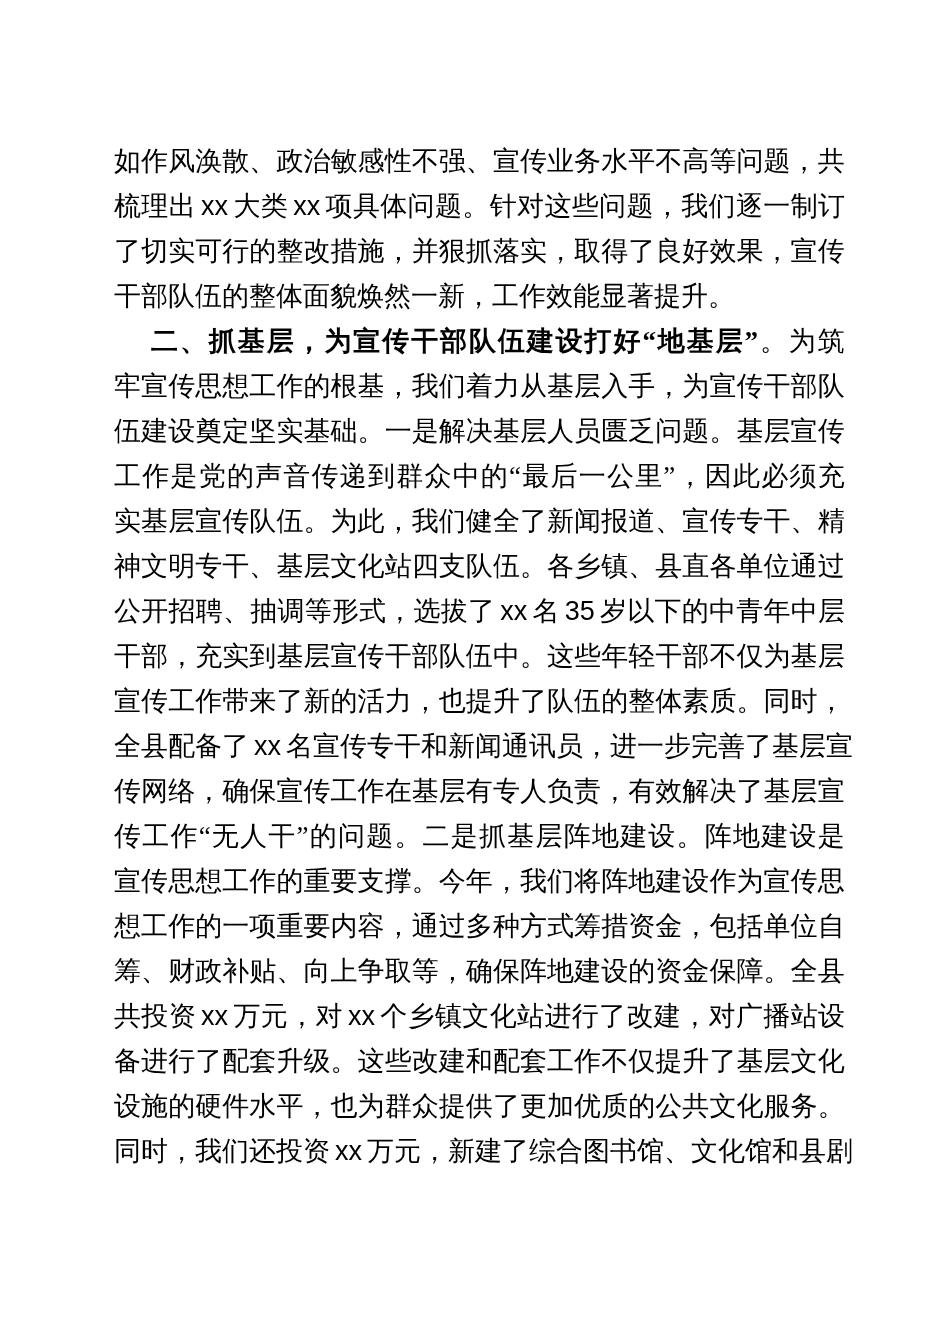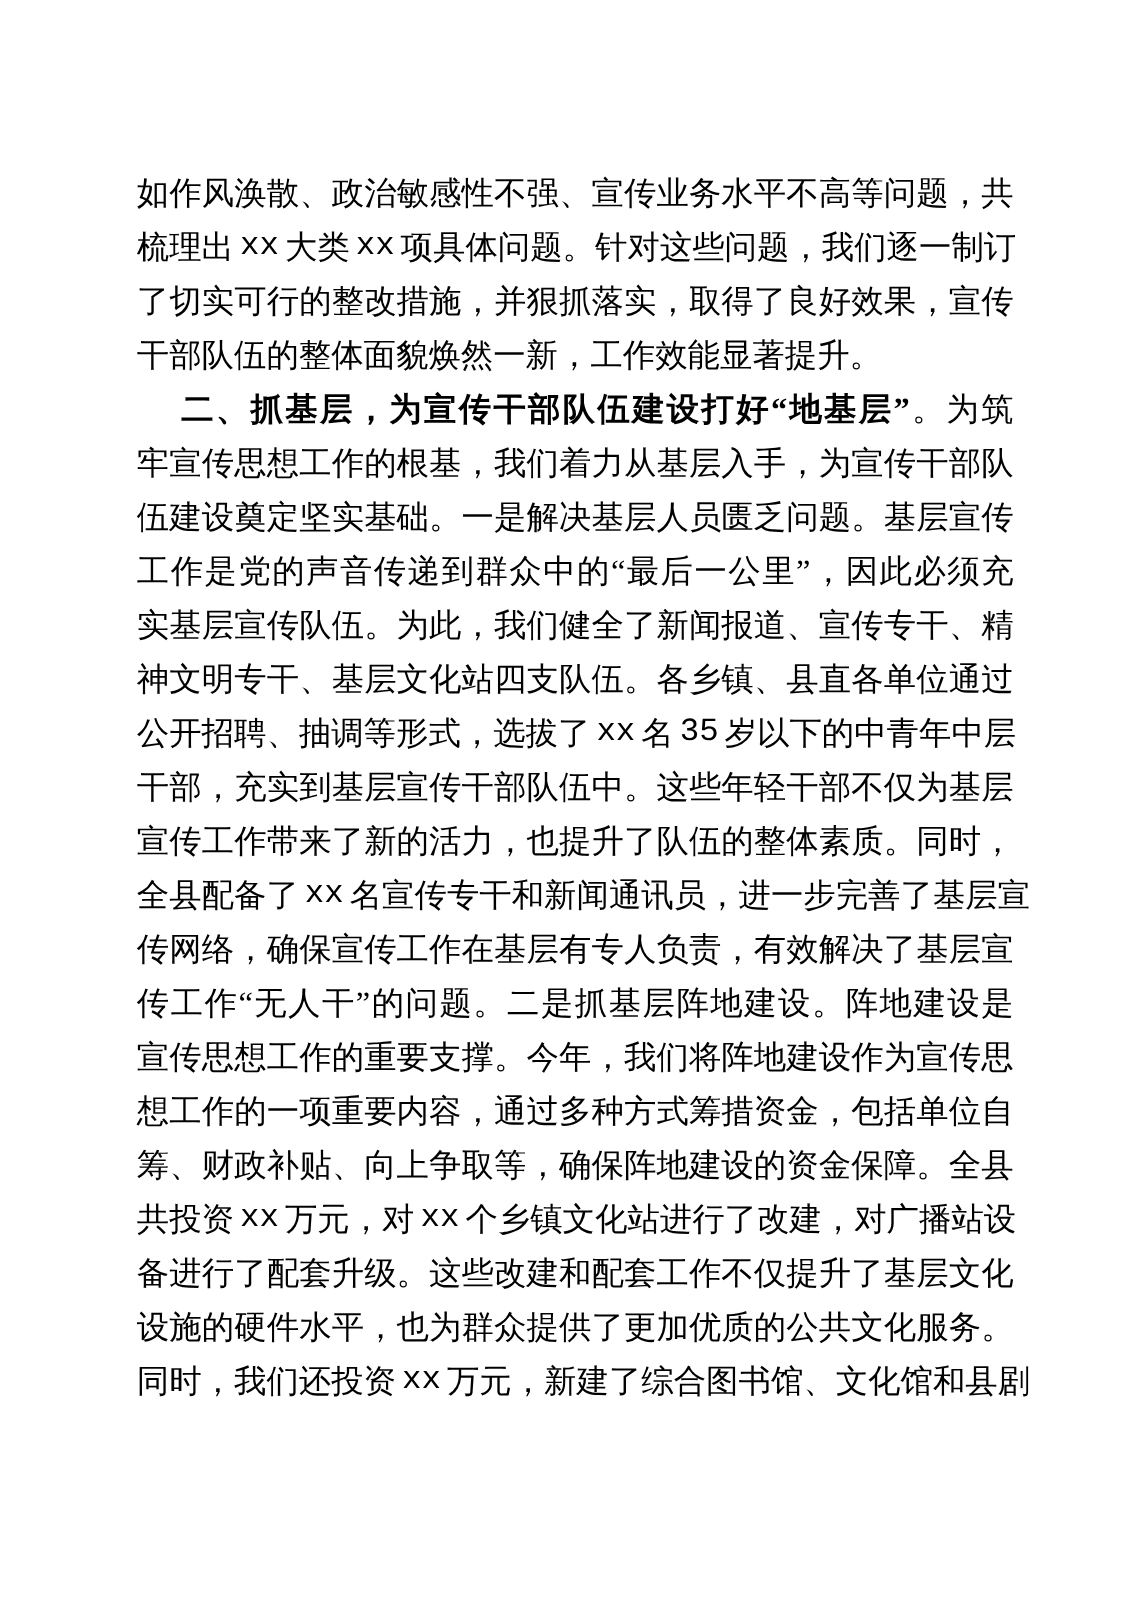--- a/index.html
+++ b/index.html
@@ -45,21 +45,21 @@
     padding-left: 37px;
   }
   .tok {
     display: inline-block;
   }
   .tok.b {
     font-weight: 700;
   }
   .tok.lat {
     margin: 0 5px;
-    font-family: Liberation Mono, monospace;
+    font-family: Liberation Sans, sans-serif;
     text-align: right;
   }
 </style>
 </head>
 <body>
 
 <div class="page">
   <div class="doc-body" id="doc-body">
       <div class="paragraph">
         <div class="line fill"><span class="tok">如</span><span class="tok">作</span><span class="tok">风</span><span class="tok">涣</span><span class="tok">散</span><span class="tok">、</span><span class="tok">政</span><span class="tok">治</span><span class="tok">敏</span><span class="tok">感</span><span class="tok">性</span><span class="tok">不</span><span class="tok">强</span><span class="tok">、</span><span class="tok">宣</span><span class="tok">传</span><span class="tok">业</span><span class="tok">务</span><span class="tok">水</span><span class="tok">平</span><span class="tok">不</span><span class="tok">高</span><span class="tok">等</span><span class="tok">问</span><span class="tok">题</span><span class="tok">，</span><span class="tok">共</span></div>

